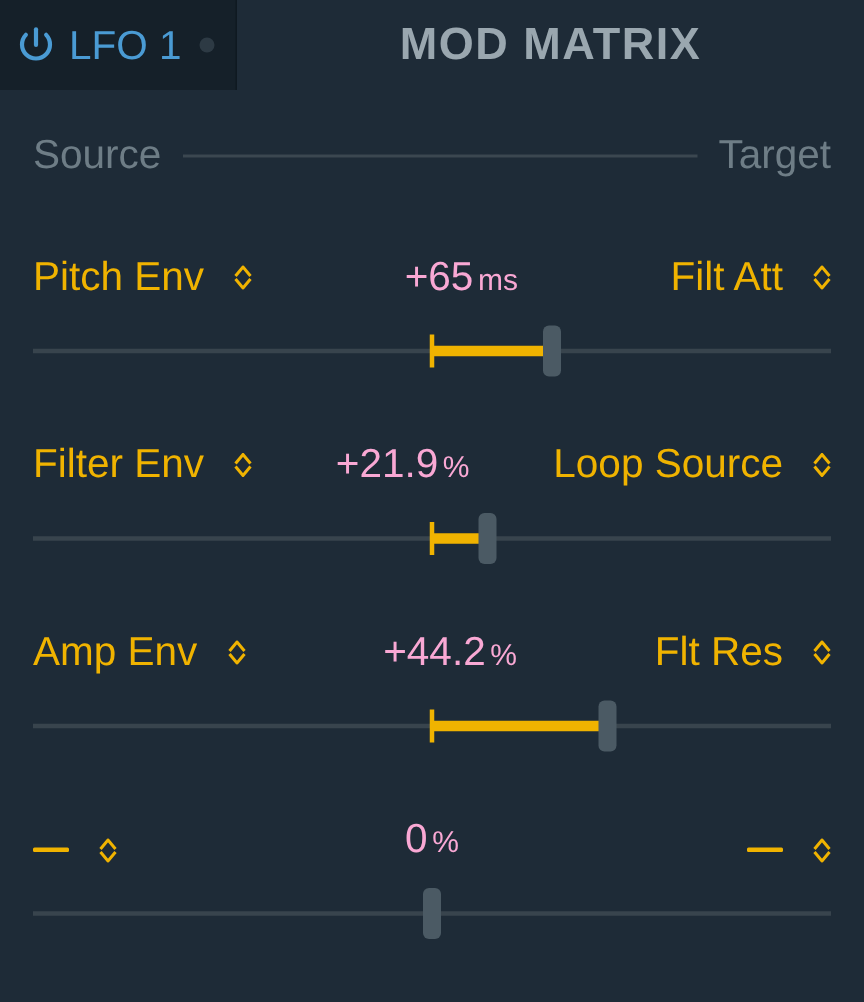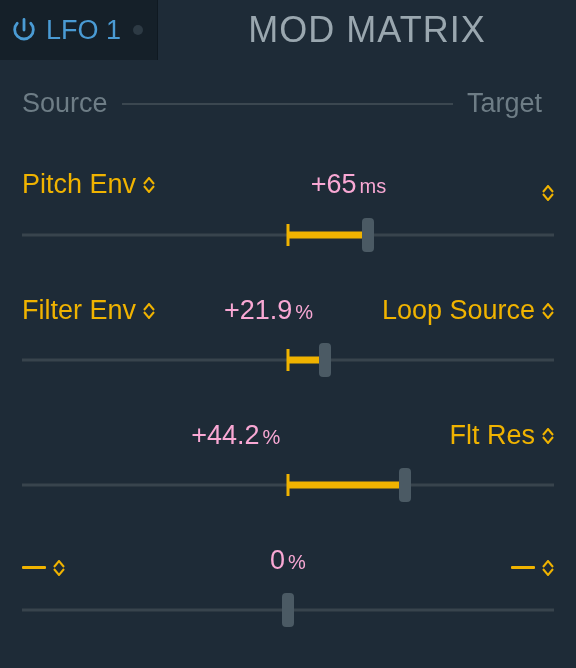--- a/index.html
+++ b/index.html
@@ -41,31 +41,31 @@
     width: 10px; height: 10px; border-radius: 50%;
     background: #2d3a44;
     margin-left: 4px;
   }
   .tab-mod {
     flex: 1;
     display: flex;
     align-items: center;
     justify-content: center;
     background: #1e2b37;
-    font-size: 36px;
+    font-size: 30px;
     letter-spacing: 1px;
     color: #9aa7af;
-    font-weight: 400;
+    font-weight: 700;
   }
 
   
   .st-header {
     display: flex;
     align-items: center;
-    padding: 28px 34px 10px 22px;
+    padding: 28px 22px 10px 22px;
     font-size: 27px;
     color: #6e7d86;
   }
   .st-header .line {
     flex: 1;
     height: 2px;
     background: #3b4750;
     margin: 0 14px;
   }
 
@@ -74,21 +74,21 @@
   .row { padding-top: 40px; }
 
   .row-top {
     display: flex;
     align-items: baseline;
     justify-content: space-between;
   }
   .picker {
     display: flex;
     align-items: center;
-    gap: 7px;
+    gap: 20px;
     font-size: 27px;
     color: #f0b300;
     white-space: nowrap;
   }
   .picker .caret {
     display: inline-flex;
     flex-direction: column;
     line-height: 0;
   }
   .picker .caret svg { width: 12px; height: 8px; display:block; }
@@ -181,20 +181,21 @@
             <svg viewBox="0 0 12 8">
               <path d="M1 7 L6 1 L11 7" fill="none" stroke="#f0b300" stroke-width="2"></path>
             </svg>
             <svg viewBox="0 0 12 8">
               <path d="M1 1 L6 7 L11 1" fill="none" stroke="#f0b300" stroke-width="2"></path>
             </svg>
           </span>
         </div>
         <div class="value"><span>+65</span><span class="unit">ms</span></div>
         <div class="picker">
+          <span>Filt Att</span>
           <span class="caret">
             <svg viewBox="0 0 12 8">
               <path d="M1 7 L6 1 L11 7" fill="none" stroke="#f0b300" stroke-width="2"></path>
             </svg>
             <svg viewBox="0 0 12 8">
               <path d="M1 1 L6 7 L11 1" fill="none" stroke="#f0b300" stroke-width="2"></path>
             </svg>
           </span>
         </div>
       </div>
@@ -233,20 +234,31 @@
       </div>
       <div class="slider">
         <div class="track"></div>
         <div class="center-tick"></div>
         <div class="fill" style="left:50%;width:7%"></div>
         <div class="thumb" style="left:57%"></div>
       </div>
     </div>
     <div class="row">
       <div class="row-top">
+        <div class="picker">
+          <span>Amp Env</span>
+          <span class="caret">
+            <svg viewBox="0 0 12 8">
+              <path d="M1 7 L6 1 L11 7" fill="none" stroke="#f0b300" stroke-width="2"></path>
+            </svg>
+            <svg viewBox="0 0 12 8">
+              <path d="M1 1 L6 7 L11 1" fill="none" stroke="#f0b300" stroke-width="2"></path>
+            </svg>
+          </span>
+        </div>
         <div class="value"><span>+44.2</span><span class="unit">%</span></div>
         <div class="picker">
           <span>Flt Res</span>
           <span class="caret">
             <svg viewBox="0 0 12 8">
               <path d="M1 7 L6 1 L11 7" fill="none" stroke="#f0b300" stroke-width="2"></path>
             </svg>
             <svg viewBox="0 0 12 8">
               <path d="M1 1 L6 7 L11 1" fill="none" stroke="#f0b300" stroke-width="2"></path>
             </svg>

